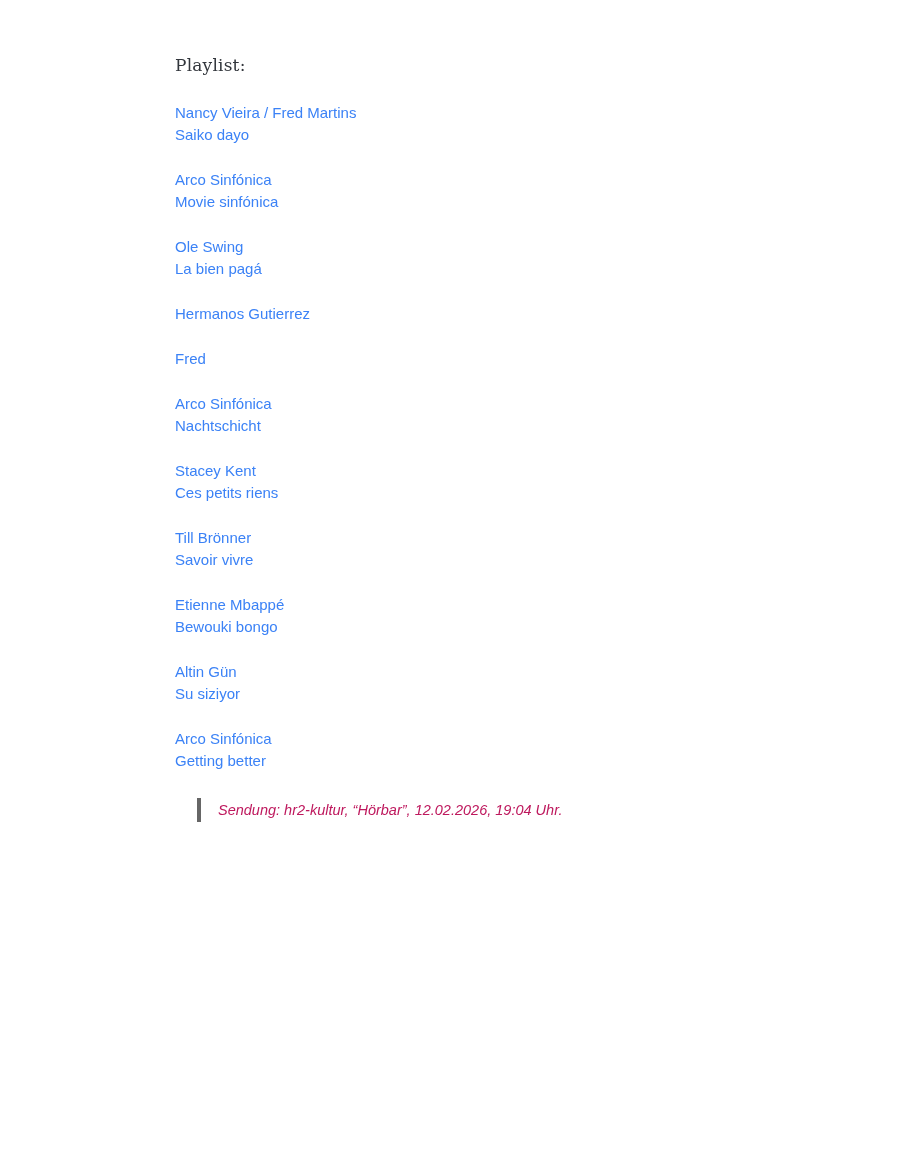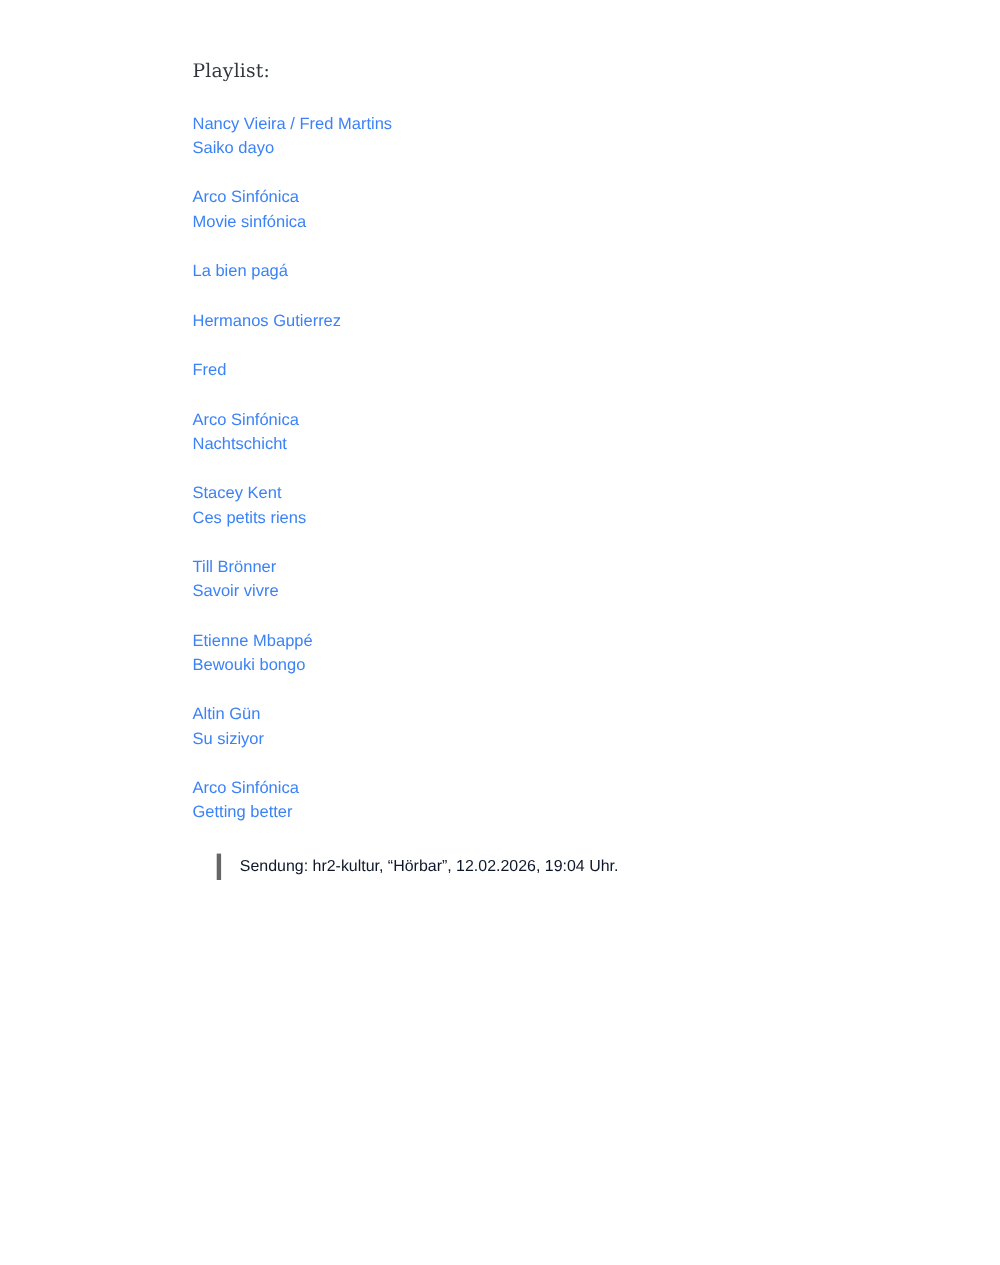--- a/index.html
+++ b/index.html
@@ -33,23 +33,24 @@
   blockquote.citation {
     margin-top: 26px;
     margin-left: 22px;
     border-left: 4px solid #666666;
     padding-left: 17px;
     display: flex;
     align-items: center;
     min-height: 24px;
   }
   blockquote.citation .citation-text {
+    font-style: italic;
     font-size: 14.5px;
     line-height: 24px;
-    color: #0f172a;
+    color: #be185d;
     text-align: right;
   }
 </style>
 </head>
 <body>
 
 <main>
   <h1 class="page-title">Playlist:</h1>
 
   <div id="entries">
@@ -58,20 +59,21 @@
     <div class="line title">Saiko dayo</div>
   </div>
 
   <div class="entry">
     <div class="line artist">Arco Sinfónica</div>
     <div class="line title">Movie sinfónica</div>
   </div>
 
 
   <div class="entry">
+    <div class="line artist">Ole Swing</div>
     <div class="line title">La bien pagá</div>
   </div>
 
   <div class="entry">
     <div class="line artist">Hermanos Gutierrez</div>
   </div>
 
   <div class="entry">
     <div class="line title">Fred</div>
   </div>

